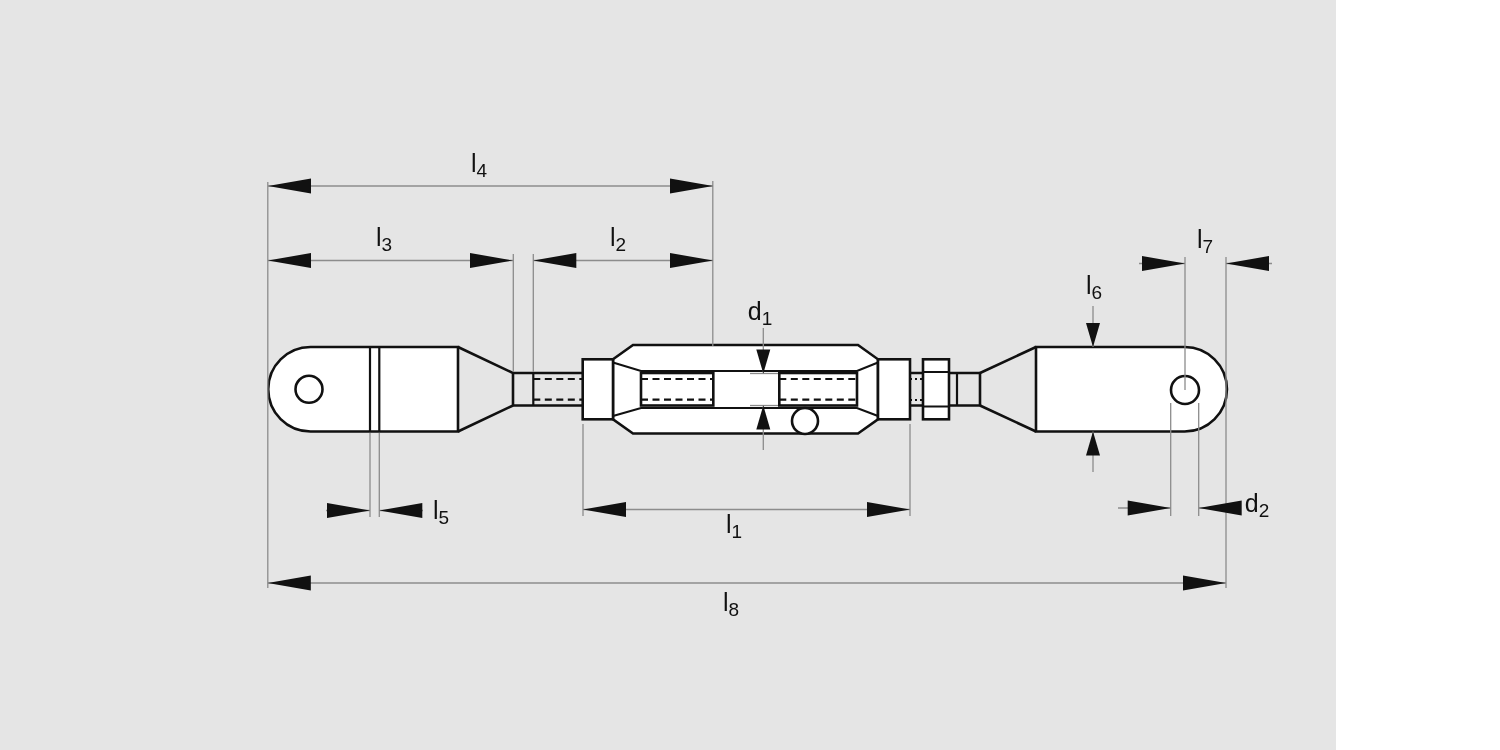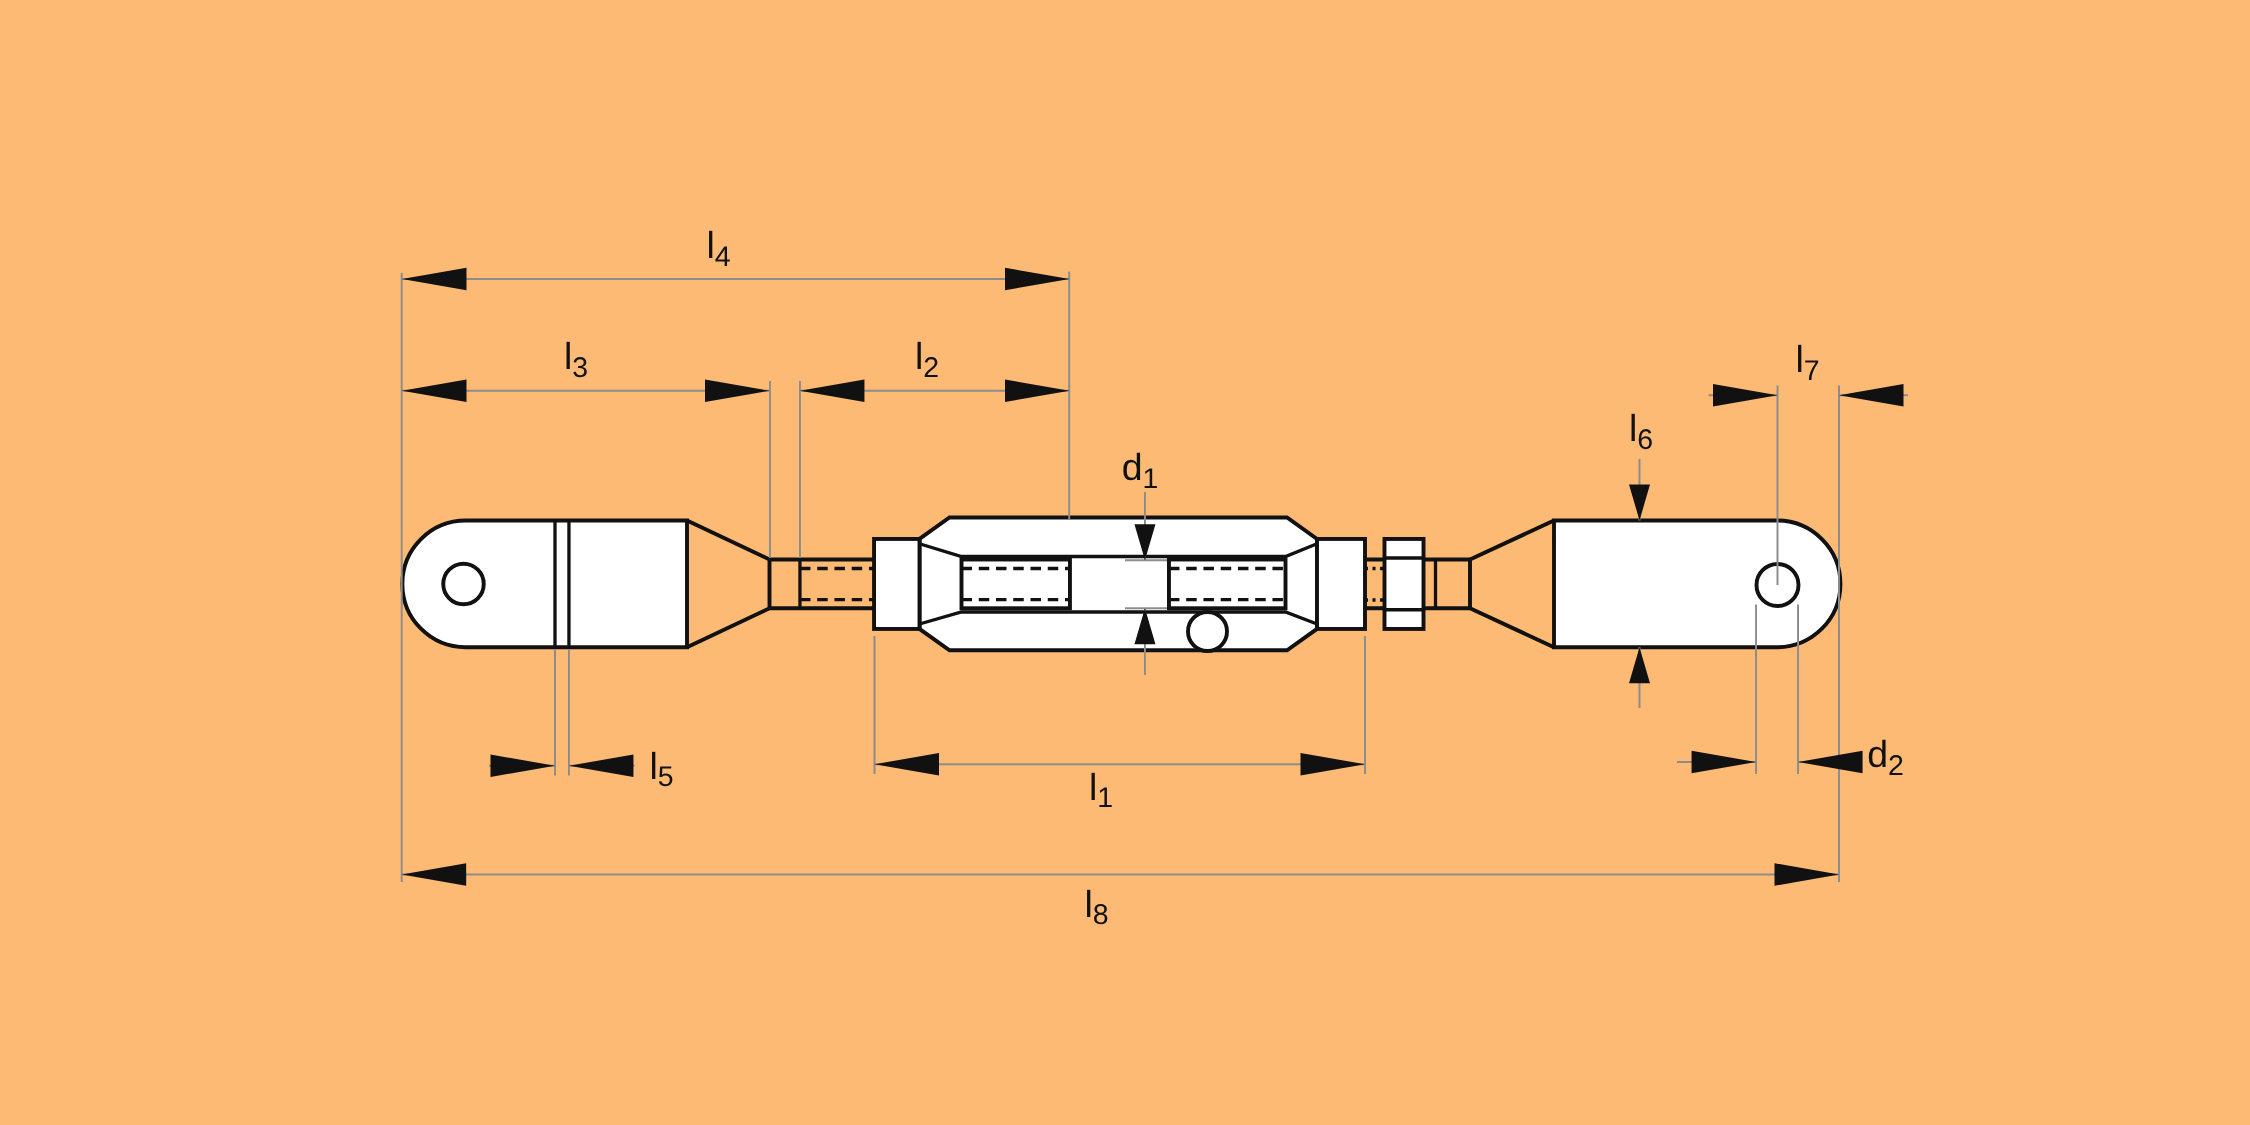--- a/index.html
+++ b/index.html
@@ -2,23 +2,23 @@
 <html><head>
 <meta charset="utf-8">
 <style>
   html, body {
     margin: 0;
     padding: 0;
     background: #ffffff;
   }
   #stage {
     position: relative;
-    width: 1500px;
+    width: 1336px;
     height: 750px;
-    background: #fdba74;
+    background: #e5e5e5;
     overflow: hidden;
   }
   svg {
     position: absolute;
     inset: 0;
     font-family: "Liberation Sans", sans-serif;
   }
   .part {
     stroke: #111111;
     stroke-width: 2.6;

